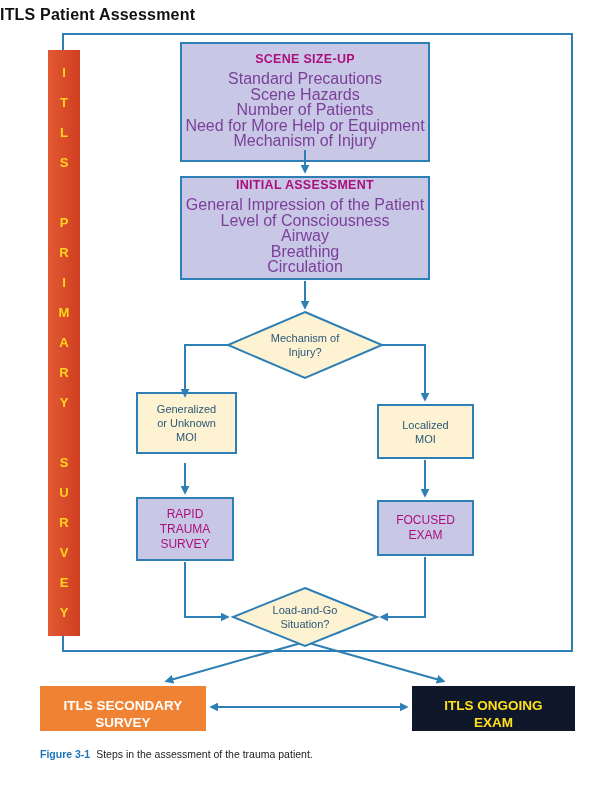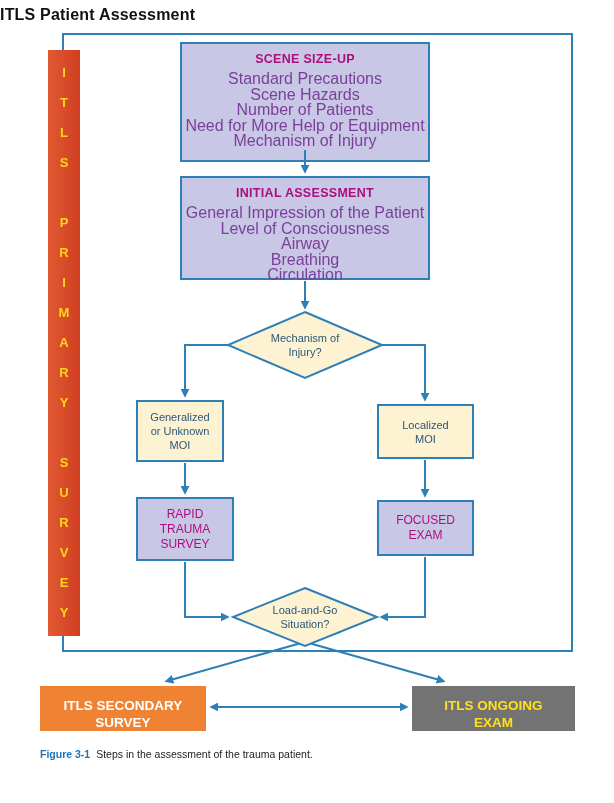--- a/index.html
+++ b/index.html
@@ -17,43 +17,43 @@
     background:linear-gradient(90deg,#e25a33,#cf3e20); display:flex; align-items:center;
     justify-content:center; z-index:4; }
   .redbar-text { white-space:pre-line; text-align:center; font-weight:bold;
     font-size:13px; line-height:30px; color:#ffd41f; }
 
   .box { position:absolute; border:2px solid #2d7fb5; text-align:center; z-index:2; }
   .lav { background:#c9c7e6; }
   .cream { background:#fdf2d2; }
 
   .scene   { left:180px; top:42px;  width:250px; height:120px; padding-top:8px; }
-  .initial { left:180px; top:176px; width:250px; height:104px; padding-top:8px; }
+  .initial { left:180px; top:176px; width:250px; height:104px; padding-top:0; }
   .assess-title { font-size:12.5px; font-weight:bold; color:#ab0f7d; letter-spacing:.3px; margin-bottom:5px; }
   .assess-line  { font-size:16px; color:#7a3f99; line-height:15.5px; }
 
   .flexbox { display:flex; align-items:center; justify-content:center; }
-  .generalized { left:136px; top:400px; width:88px; height:62px; }
+  .generalized { left:136px; top:392px; width:101px; height:62px; }
   .localized   { left:377px; top:404px; width:97px; height:55px; }
   .rapid       { left:136px; top:497px; width:98px; height:64px; }
   .focused     { left:377px; top:500px; width:97px; height:56px; }
   .small-text  { font-size:11px; color:#2c5878; line-height:14px; }
   .action-text { font-size:12px; font-weight:normal; color:#ab0f7d; line-height:15px; }
 
   .connectors { position:absolute; left:0; top:0; z-index:5; pointer-events:none; }
 
   .diamond-label { position:absolute; z-index:6; text-align:center; font-size:11px;
     color:#2c5878; line-height:14px; pointer-events:none; }
   .moi-label    { left:235px; top:331px; width:140px; }
   .loadgo-label { left:240px; top:603px; width:130px; }
 
   .endbox { position:absolute; display:flex; align-items:flex-end; justify-content:center;
     text-align:center; font-weight:bold; font-size:13.5px; line-height:17px; z-index:2; }
   .secondary { left:40px;  top:686px; width:166px; height:45px; background:#f08233; color:#ffffff; }
-  .ongoing   { left:412px; top:686px; width:163px; height:45px; background:#737373; color:#ffe01a; }
+  .ongoing   { left:412px; top:686px; width:163px; height:45px; background:#0f172a; color:#ffe01a; }
 
   .caption { position:absolute; left:40px; top:748px; font-size:10.5px; color:#222222; }
   .caption .fig { color:#1c75bb; font-weight:bold; margin-right:6px; }
 
   .preline { white-space:pre-line; }
 </style>
 </head>
 <body>
 
 <div class="canvas">

